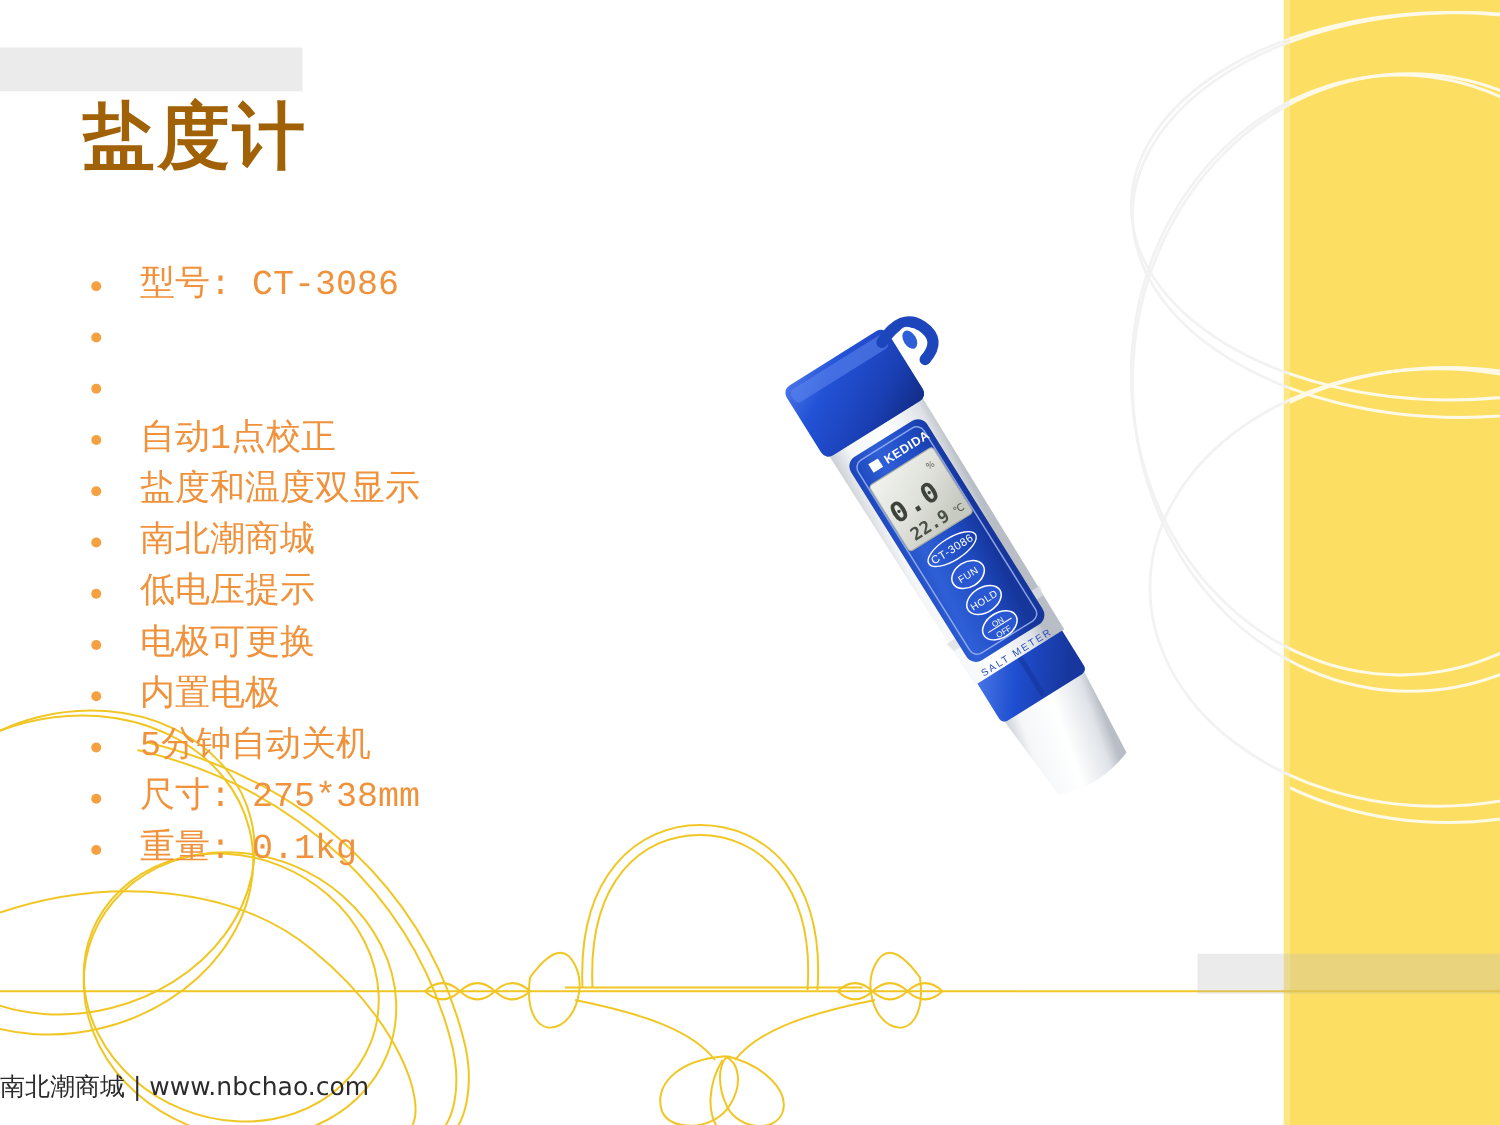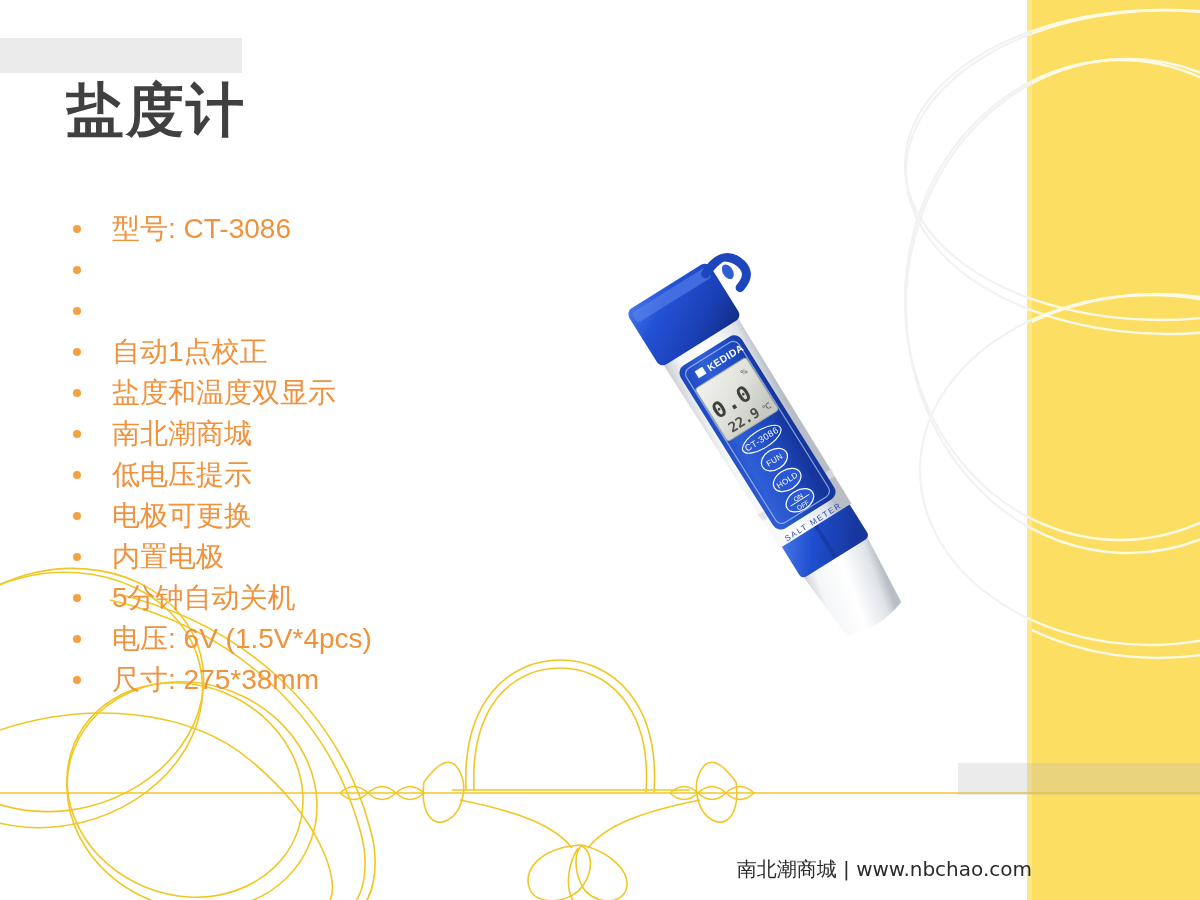--- a/index.html
+++ b/index.html
@@ -64,21 +64,21 @@
     background: rgba(190,190,190,0.30);
   }
 
   
   .page-title {
     position: absolute;
     left: 66px;
     top: 78px;
     font-size: 58px;
     font-weight: bold;
-    color: #404040;
+    color: #a16207;
     letter-spacing: 2px;
     line-height: 1.1;
     white-space: nowrap;
   }
 
   
   .feature-list {
     position: absolute;
     left: 66px;
     top: 208px;
@@ -88,39 +88,40 @@
     padding: 0;
   }
   .feature-item {
     position: relative;
     padding-left: 46px;
     height: 41px;
     line-height: 41px;
     font-size: 28px;
     color: #f0923c;
     white-space: nowrap;
+    font-family: Liberation Mono, monospace;
   }
   .feature-item .bullet {
     position: absolute;
     left: 7px;
     top: 50%;
     margin-top: -4px;
     width: 8px;
     height: 8px;
     border-radius: 50%;
     background: #f5a142;
   }
 
   
   .footer {
     position: absolute;
     left: 0;
     top: 856px;
     width: 1032px;
-    text-align: right;
+    text-align: left;
     font-size: 20px;
     color: #2b2b2b;
     font-family: "DejaVu Sans", "Liberation Sans", sans-serif;
   }
 
   
   .lineart {
     position: absolute;
     left: 0; top: 0;
     width: 1200px; height: 900px;
@@ -247,25 +248,25 @@
     <li class="feature-item">
       <span class="bullet"></span>
       <span>内置电极</span>
     </li>
     <li class="feature-item">
       <span class="bullet"></span>
       <span>5分钟自动关机</span>
     </li>
     <li class="feature-item">
       <span class="bullet"></span>
-      <span>电压: 6V (1.5V*4pcs)</span>
-    </li>
-    <li class="feature-item">
-      <span class="bullet"></span>
       <span>尺寸: 275*38mm</span>
+    </li>
+    <li class="feature-item">
+      <span class="bullet"></span>
+      <span>重量: 0.1kg</span>
     </li>
   </ul>
 
   <div class="product">
     <svg viewBox="0 0 460 420" width="460" height="420">
       <defs>
         <linearGradient id="bodyWhite" x1="0" y1="0" x2="1" y2="0.25">
           <stop offset="0%" stop-color="#c8ccd2"></stop>
           <stop offset="18%" stop-color="#f4f6f8"></stop>
           <stop offset="55%" stop-color="#ffffff"></stop>

